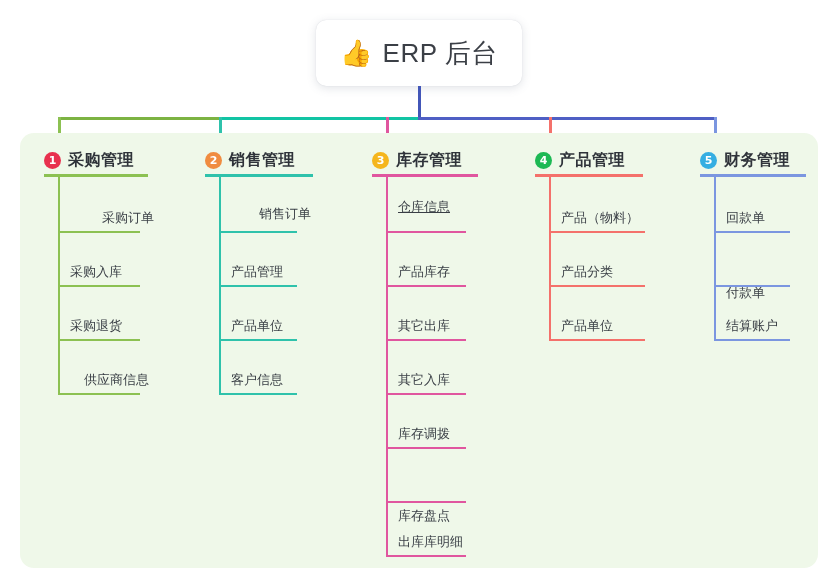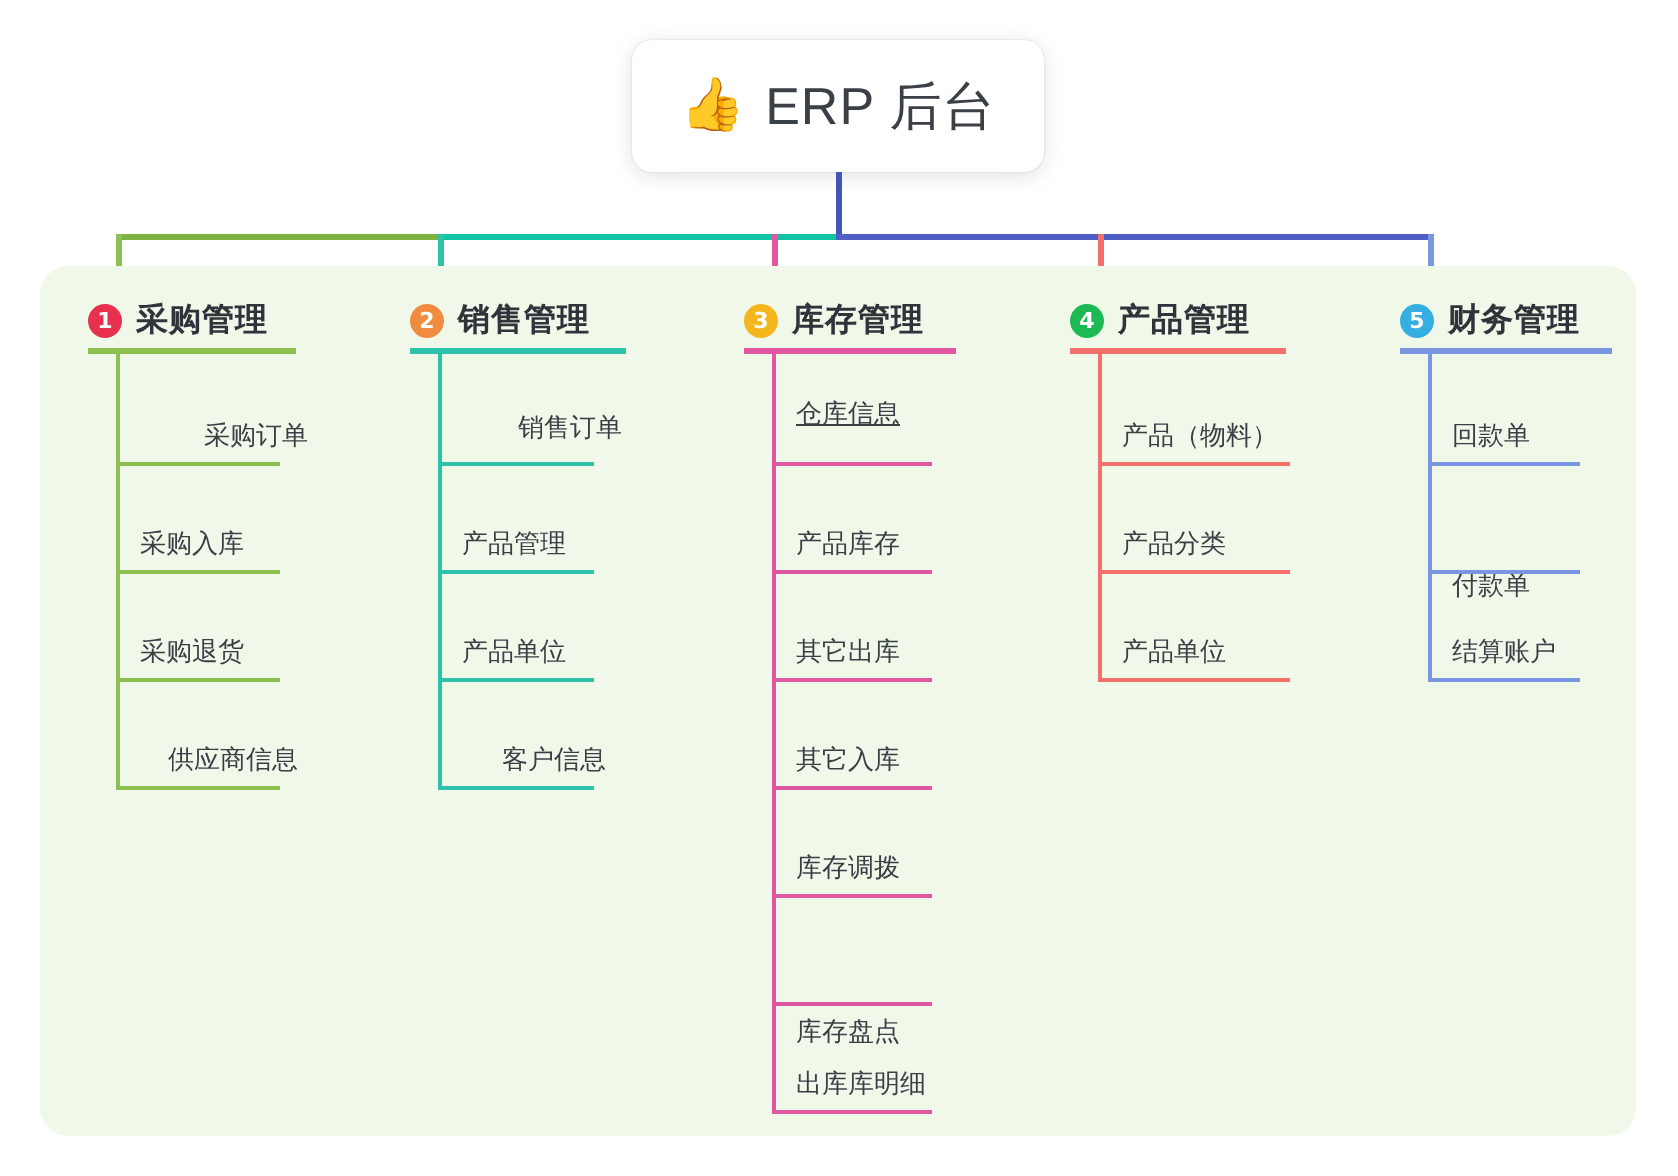--- a/index.html
+++ b/index.html
@@ -118,21 +118,21 @@
           <span class="col-title">销售管理</span>
         </div>
         <div class="head-rule" style="top: 174px; width: 108px; background: rgb(47, 194, 171);"></div>
         <div class="trunk" style="left: 14px; top: 174px; height: 221px; background: rgb(47, 194, 171);"></div>
         <div class="leaf-label" style="left: 26px; top: 205px; margin-left: 28px;">销售订单</div>
         <div class="leaf-rule" style="left: 14px; top: 231px; width: 78px; background: rgb(47, 194, 171);"></div>
         <div class="leaf-label" style="left: 26px; top: 263px;">产品管理</div>
         <div class="leaf-rule" style="left: 14px; top: 285px; width: 78px; background: rgb(47, 194, 171);"></div>
         <div class="leaf-label" style="left: 26px; top: 317px;">产品单位</div>
         <div class="leaf-rule" style="left: 14px; top: 339px; width: 78px; background: rgb(47, 194, 171);"></div>
-        <div class="leaf-label" style="left: 26px; top: 371px; margin-left: 20px;">客户信息</div>
+        <div class="leaf-label" style="left: 26px; top: 371px;">客户信息</div>
         <div class="leaf-rule" style="left: 14px; top: 393px; width: 78px; background: rgb(47, 194, 171);"></div>
       </div>
       <div class="column" style="left: 372px;">
         <div class="col-head" style="top: 150px;">
           <span class="badge" style="background: rgb(245, 182, 29);">3</span>
           <span class="col-title">库存管理</span>
         </div>
         <div class="head-rule" style="top: 174px; width: 106px; background: rgb(224, 86, 159);"></div>
         <div class="trunk" style="left: 14px; top: 174px; height: 383px; background: rgb(224, 86, 159);"></div>
         <div class="leaf-label" style="left: 26px; top: 198px; text-decoration: underline;">仓库信息</div>

